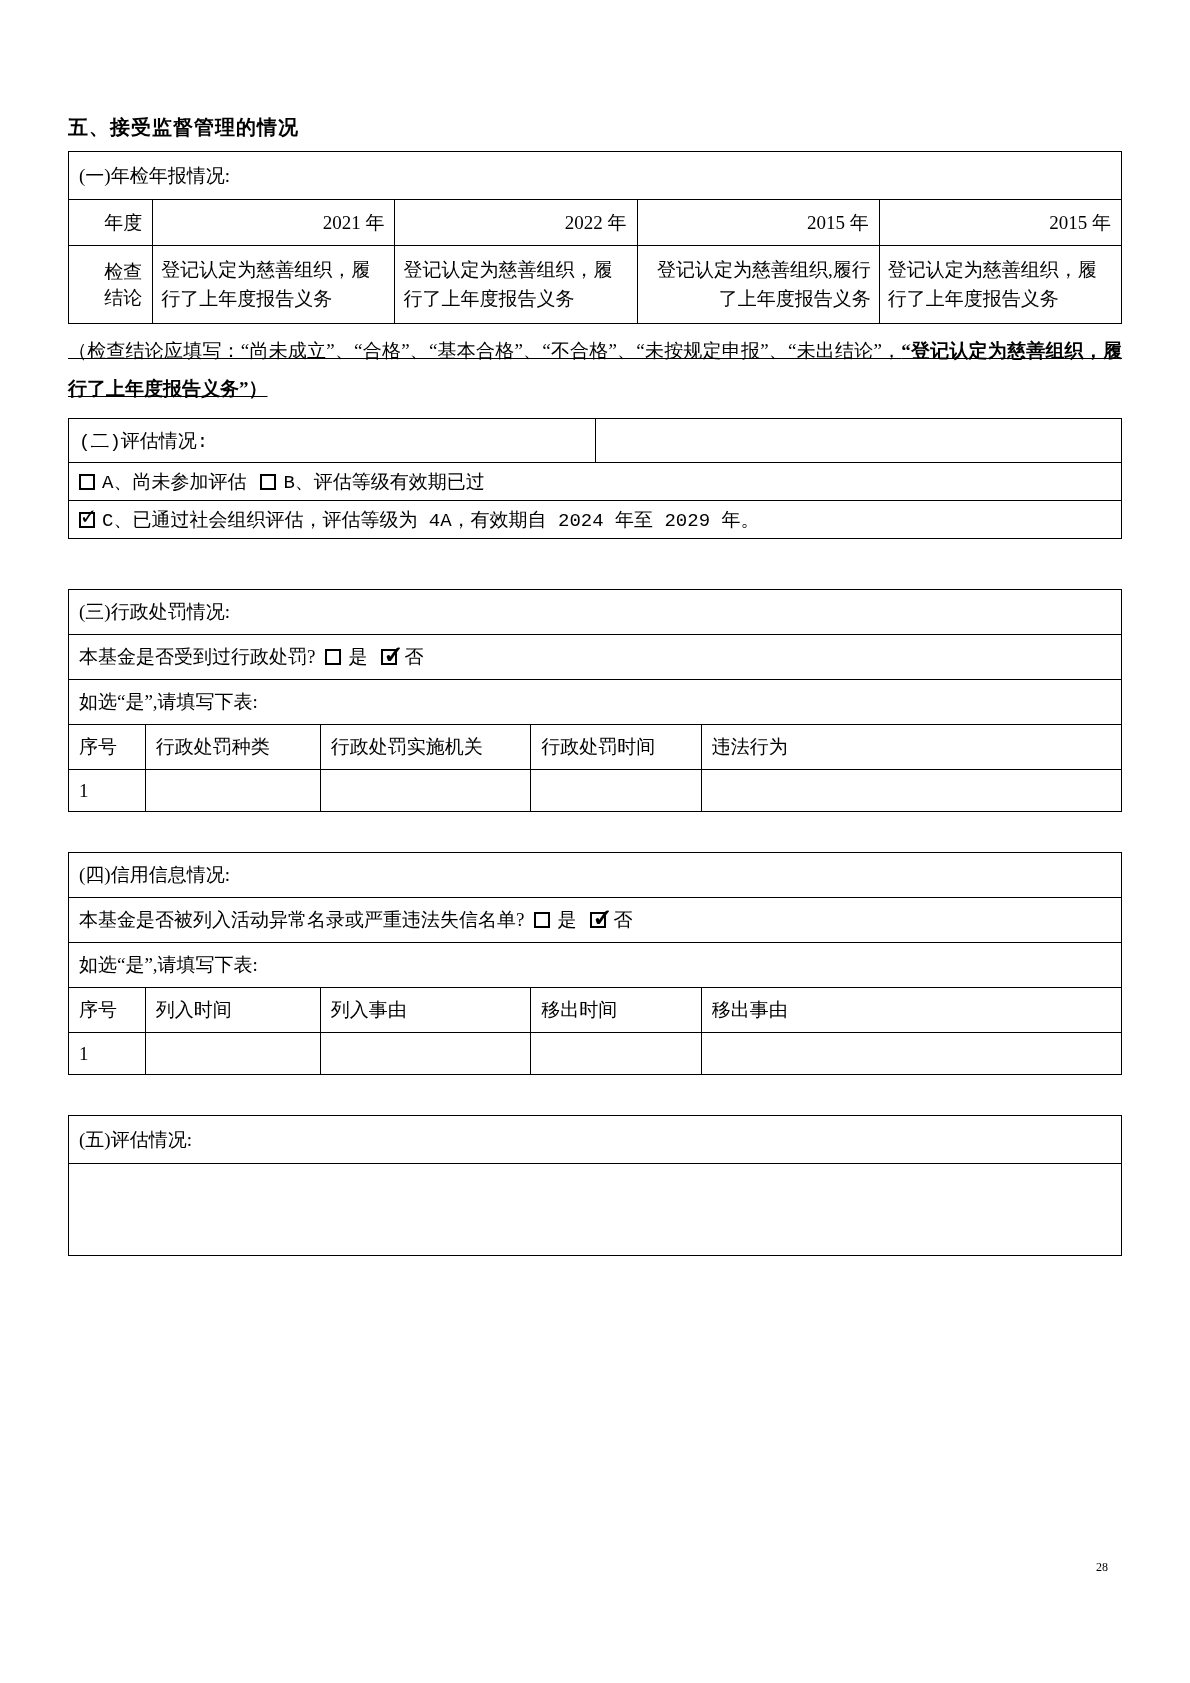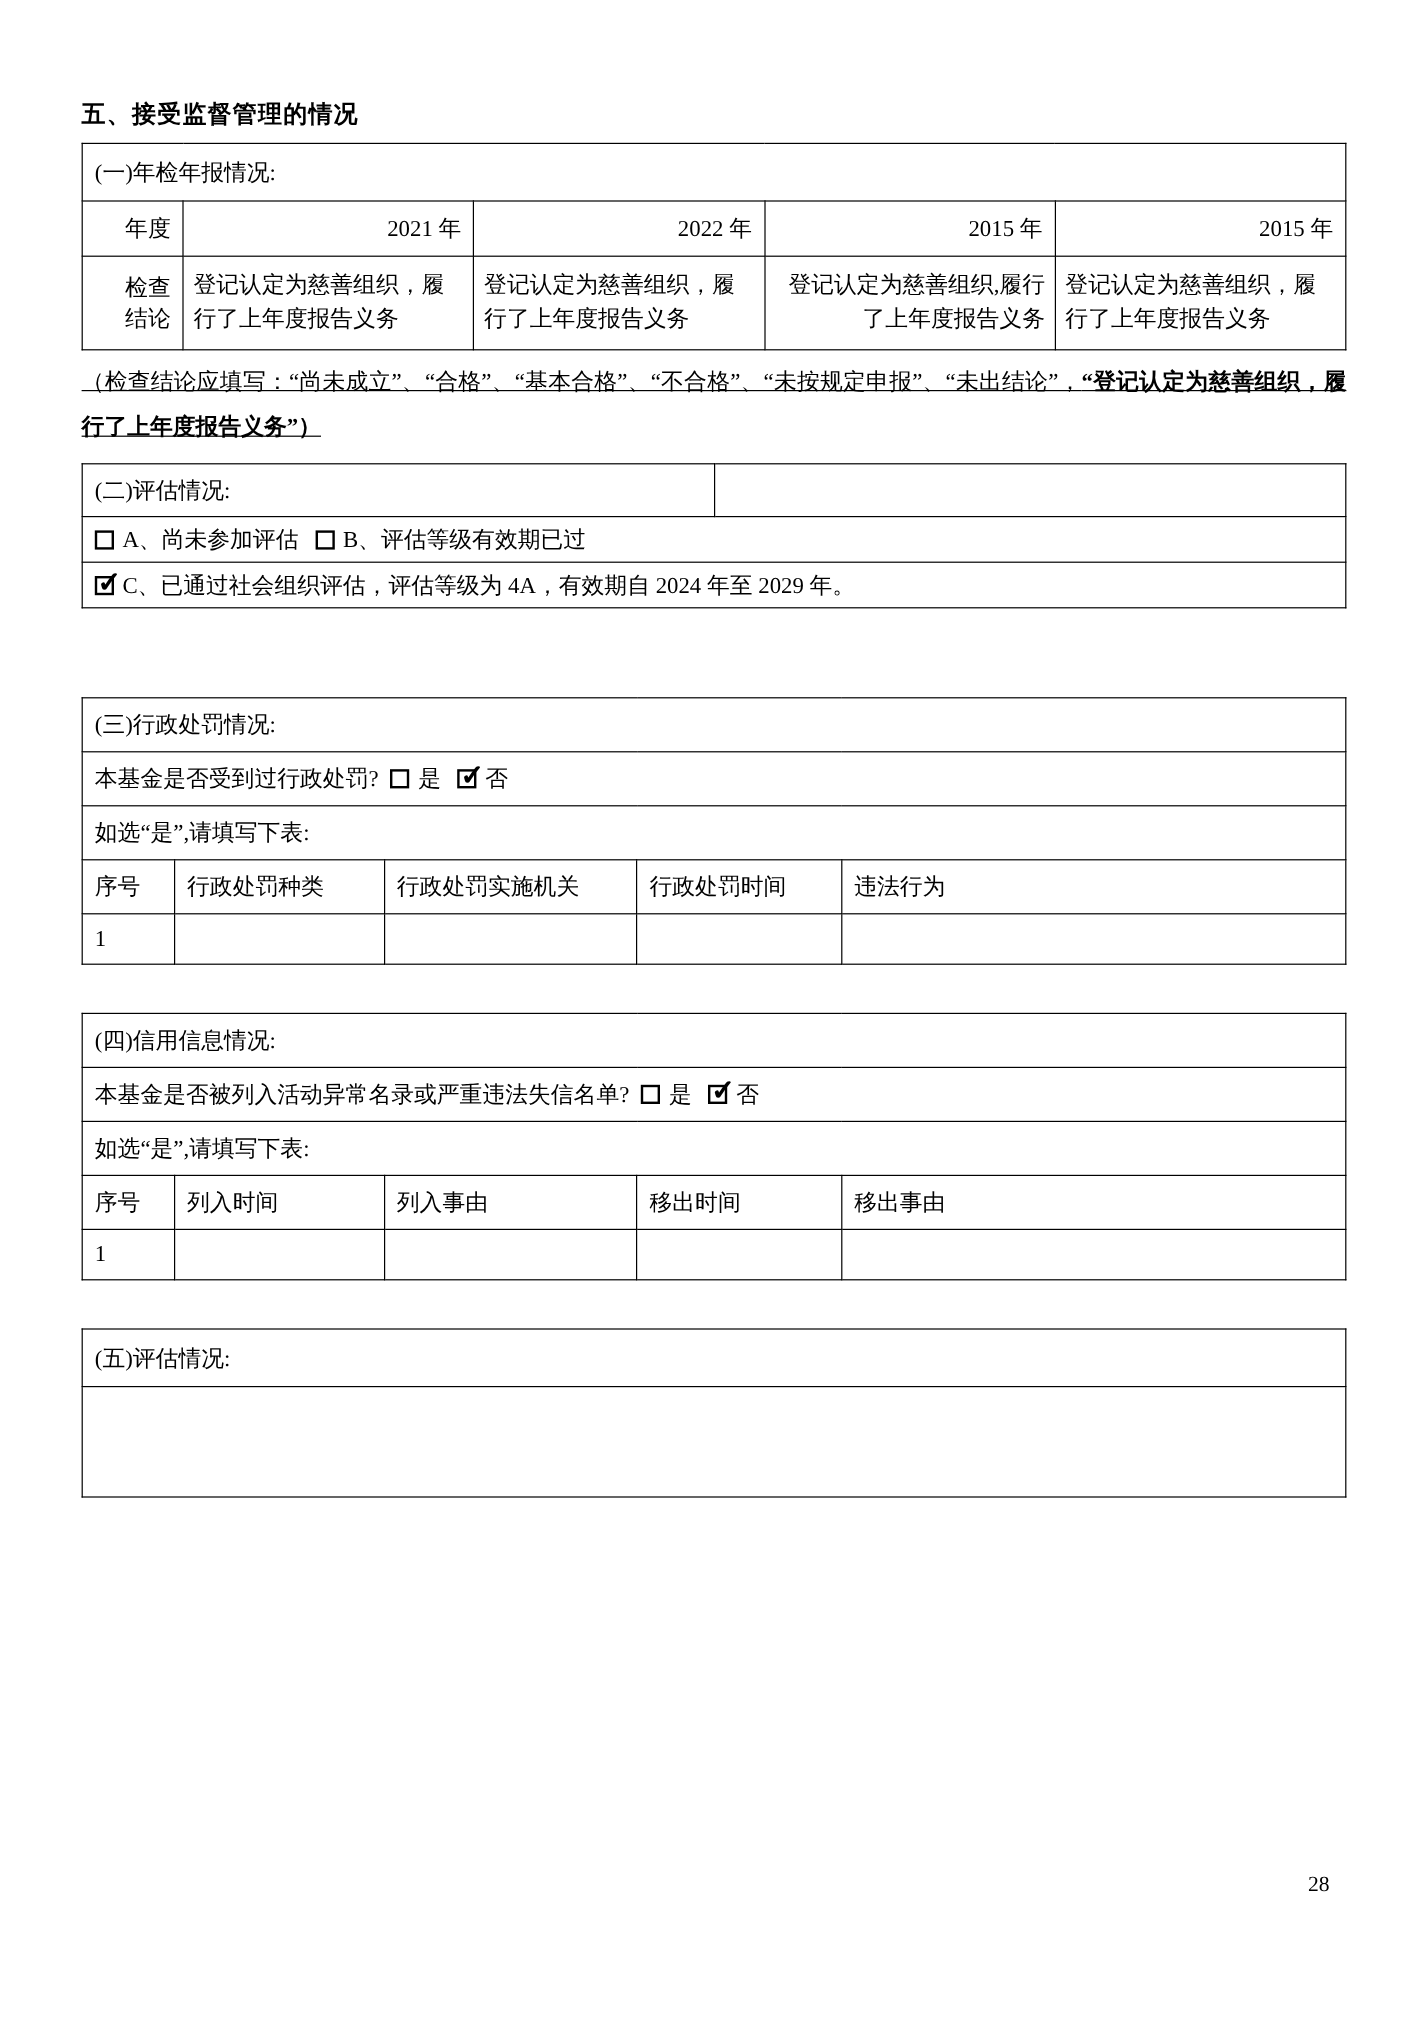--- a/index.html
+++ b/index.html
@@ -11,20 +11,21 @@
     font-family: "Liberation Serif", "DejaVu Serif", serif;
     font-size: 19px;
   }
   .page { padding: 82px 68px 0 68px; }
 
   .doc-title {
     font-size: 20px;
     font-weight: bold;
     margin-bottom: 10px;
     letter-spacing: 1px;
+    margin-top: 32px;
   }
 
   table { width: 100%; border-collapse: collapse; table-layout: fixed; }
   td {
     border: 1.5px solid #000;
     padding: 2px 10px;
     vertical-align: middle;
     overflow: hidden;
   }
   .center { text-align: right; }
@@ -40,21 +41,21 @@
   .h92 td, td.h92 { height: 92px; }
 
   .note {
     margin: 8px 0 10px 0;
     line-height: 38px;
     text-align: justify;
     text-decoration: underline;
   }
   .note .bold { font-weight: bold; }
 
-  .mb50 { margin-bottom: 74px; }
+  .mb50 { margin-bottom: 50px; font-family: Liberation Mono, monospace; }
   .mb40 { margin-bottom: 40px; }
 
   
   .cb {
     display: inline-block;
     width: 16px; height: 16px;
     border: 2px solid #000;
     vertical-align: -2px;
     position: relative;
     margin-right: 7px;
@@ -71,21 +72,21 @@
   .q-gap { display: inline-block; width: 10px; }
 
   .rect-main { height: 205px; vertical-align: top; padding: 0 10px; }
   .rect-q { margin-top: 24px; }
   .rect-hint { margin-top: 46px; }
 
   .page-number {
     position: absolute;
     top: 1560px;
     right: 82px;
-    font-size: 18px;
+    font-size: 12px;
   }
   .conclusion-cell { padding: 2px 8px; line-height: 1.5; }
 </style>
 </head>
 <body>
 
 <div class="page">
 
   <div class="doc-title">五、接受监督管理的情况</div>
 

